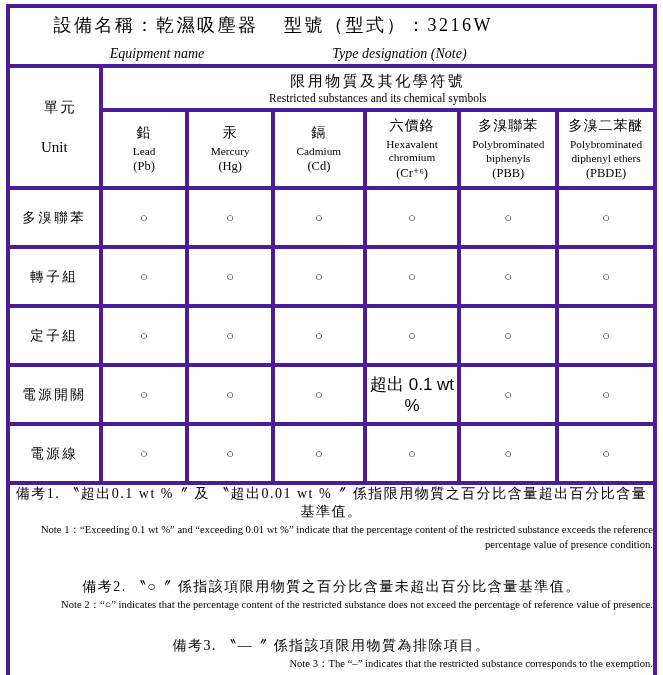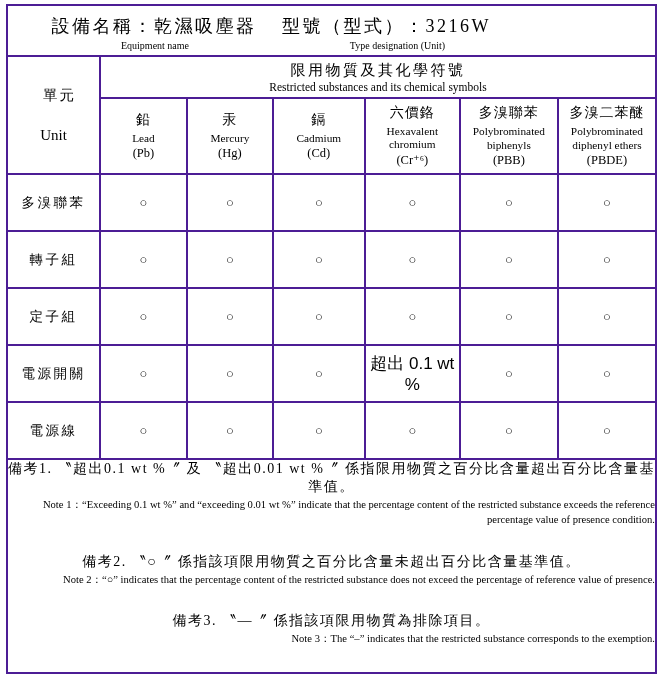--- a/index.html
+++ b/index.html
@@ -13,32 +13,32 @@
   .doc {
     position: absolute;
     left: 6px; top: 4px;
   }
   table.rohs {
     border-collapse: collapse;
     table-layout: fixed;
     width: 651px;
   }
   table.rohs td {
-    border: 2px solid #4c1d95;
+    border: 4px solid #4c1d95;
     padding: 0;
     text-align: center;
     vertical-align: middle;
     overflow: hidden;
   }
   
   td.title-cell { height: 49px; text-align: left; }
   .title-flex { display: flex; align-items: flex-start; padding: 5px 0 2px 18px; }
   .t-left { width: 256px; }
   .t-zh { font-size: 18px; letter-spacing: 2.5px; white-space: nowrap; }
-  .t-en { font-size: 10px; padding-left: 2px; margin-top: 2px; }
+  .t-en { font-size: 14px; padding-left: 2px; margin-top: 9px; font-style: italic; }
   .t-right .t-en { padding-left: 22px; }
   
   td.span-cell { height: 40px; }
   .span-zh { font-size: 15px; letter-spacing: 2.5px; }
   .span-en { font-size: 11.5px; margin-top: 1px; }
   td.unit-cell .u-zh { font-size: 14.5px; letter-spacing: 2px; padding-left: 12px; }
   td.unit-cell .u-en { font-size: 15px; margin-top: 22px; }
   td.sub-cell { height: 74px; }
   .s-zh { font-size: 14px; letter-spacing: 1px; }
   .s-en { font-size: 11.3px; line-height: 1.18; margin-top: 3px; padding: 0 1px; }
@@ -92,21 +92,21 @@
 
       <tr>
         <td class="title-cell" colspan="7">
           <div class="title-flex">
             <div class="t-left">
               <div class="t-zh">設備名稱：乾濕吸塵器</div>
               <div class="t-en">Equipment name</div>
             </div>
             <div class="t-right">
               <div class="t-zh">型號（型式）：3216W</div>
-              <div class="t-en">Type designation (Unit)</div>
+              <div class="t-en">Type designation (Note)</div>
             </div>
           </div>
         </td>
       </tr>
 
       <tr>
         <td class="unit-cell" rowspan="2">
           <div class="u-zh">單元</div>
           <div class="u-en">Unit</div>
         </td>

